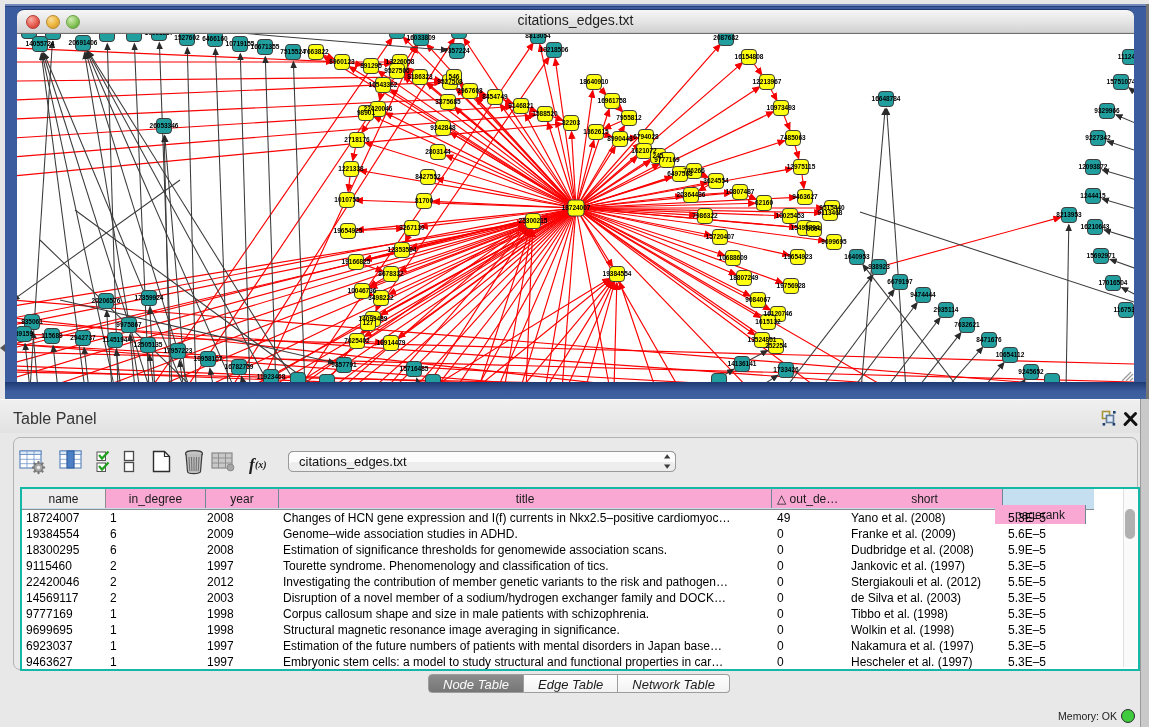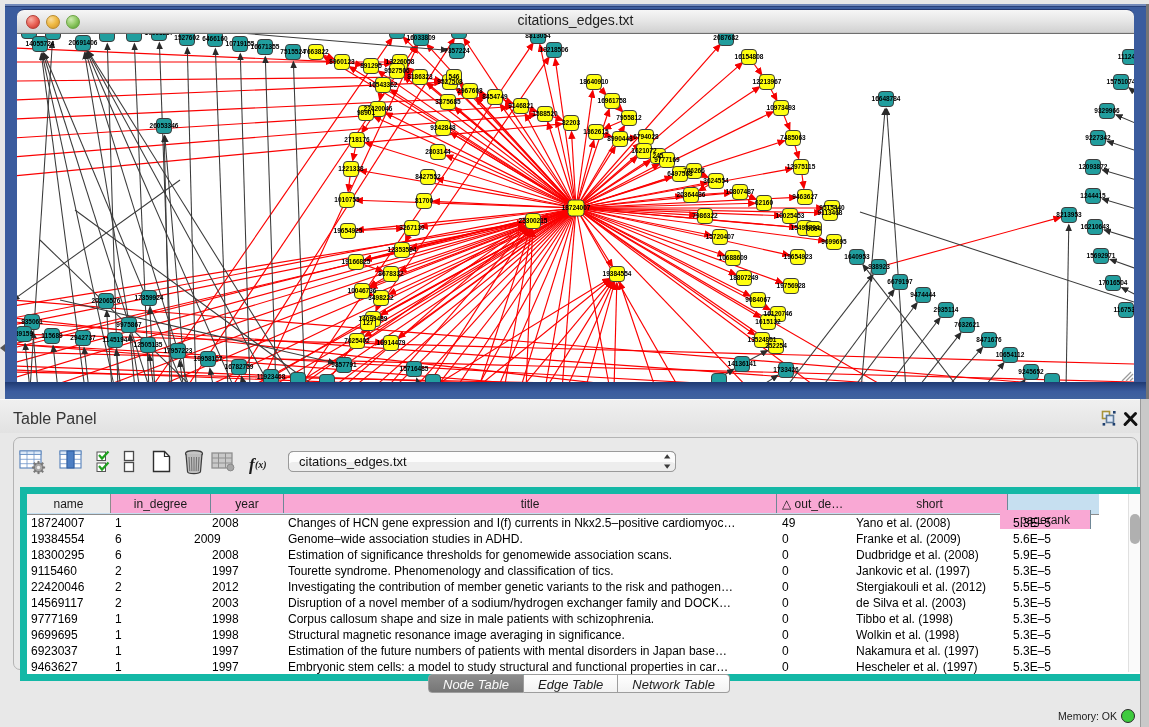--- a/index.html
+++ b/index.html
@@ -35,21 +35,21 @@
   .tab{border:1px solid #9d9d9d;border-left:none;background:linear-gradient(#ffffff,#f2f2f2);
        color:#1c1c1c;padding:0 14px;line-height:19px;font-style:italic;}
   .tab.first{border-left:1px solid #9d9d9d;border-radius:4px 0 0 4px;
        background:linear-gradient(#8d8d8d,#767676);color:#fbfbfb;}
   .tab.last{border-radius:0 4px 4px 0;text-align:center;}
   #mem{left:1040px;top:710px;width:77px;text-align:right;font-size:10.5px;color:#1c1c1c;}
   #memdot{left:1121px;top:709px;width:12px;height:12px;border-radius:50%;background:#3ecb3e;border:1px solid #2a2a2a;}
   #rightstrip{left:1140px;top:399px;width:9px;height:328px;background:#c9c9c9;border-left:1px solid #9a9a9a;}
   #leftmark{left:0px;top:344px;width:0;height:0;border-top:4px solid transparent;border-bottom:4px solid transparent;border-right:5px solid #555;}
 
-  #tablebox{left:20px;top:487px;width:1116px;height:180px;background:#fff;border:7px solid #14b8a6;font-size:12px;}
+  #tablebox{left:20px;top:487px;width:1116px;height:180px;background:#fff;border:2px solid #14b8a6;font-size:12px;}
   #thead{position:absolute;left:0;top:0;width:1072px;height:20px;background:#c6dff0;border-bottom:1px solid #8c8c8c;}
   .hcell{position:absolute;top:0;height:19px;line-height:20px;border-right:1px solid #6f8796;background:#f9a8d4;color:#1a1a1a;overflow:hidden;white-space:nowrap;}
   .hcell.gray{background:#ececec;border-right:1px solid #8c8c8c;}
   .trow{position:absolute;left:0;width:1072px;height:16px;}
   .trow span{position:absolute;top:0;line-height:16px;white-space:nowrap;color:#000;}
   #sbtrack{position:absolute;left:1101px;top:0px;width:14px;height:178px;background:#fafafa;border-left:1px solid #e0e0e0;}
   #sbthumb{position:absolute;left:1103px;top:20px;width:10px;height:30px;border-radius:5px;background:#b0b0b0;}
 
 </style>
 </head>
@@ -697,21 +697,21 @@
 <span style="left:88px">1</span>
 <span style="left:185px">2008</span>
 <span style="left:261px">Changes of HCN gene expression and I(f) currents in Nkx2.5–positive cardiomyoc…</span>
 <span style="left:755px">49</span>
 <span style="left:829px">Yano et al. (2008)</span>
 <span style="left:986px">5.3E–5</span>
 </div>
 <div class="trow" style="top:37px">
 <span style="left:4px">19384554</span>
 <span style="left:88px">6</span>
-<span style="left:167px">2009</span>
+<span style="left:185px">2009</span>
 <span style="left:261px">Genome–wide association studies in ADHD.</span>
 <span style="left:755px">0</span>
 <span style="left:829px">Franke et al. (2009)</span>
 <span style="left:986px">5.6E–5</span>
 </div>
 <div class="trow" style="top:53px">
 <span style="left:4px">18300295</span>
 <span style="left:88px">6</span>
 <span style="left:185px">2008</span>
 <span style="left:261px">Estimation of significance thresholds for genomewide association scans.</span>

